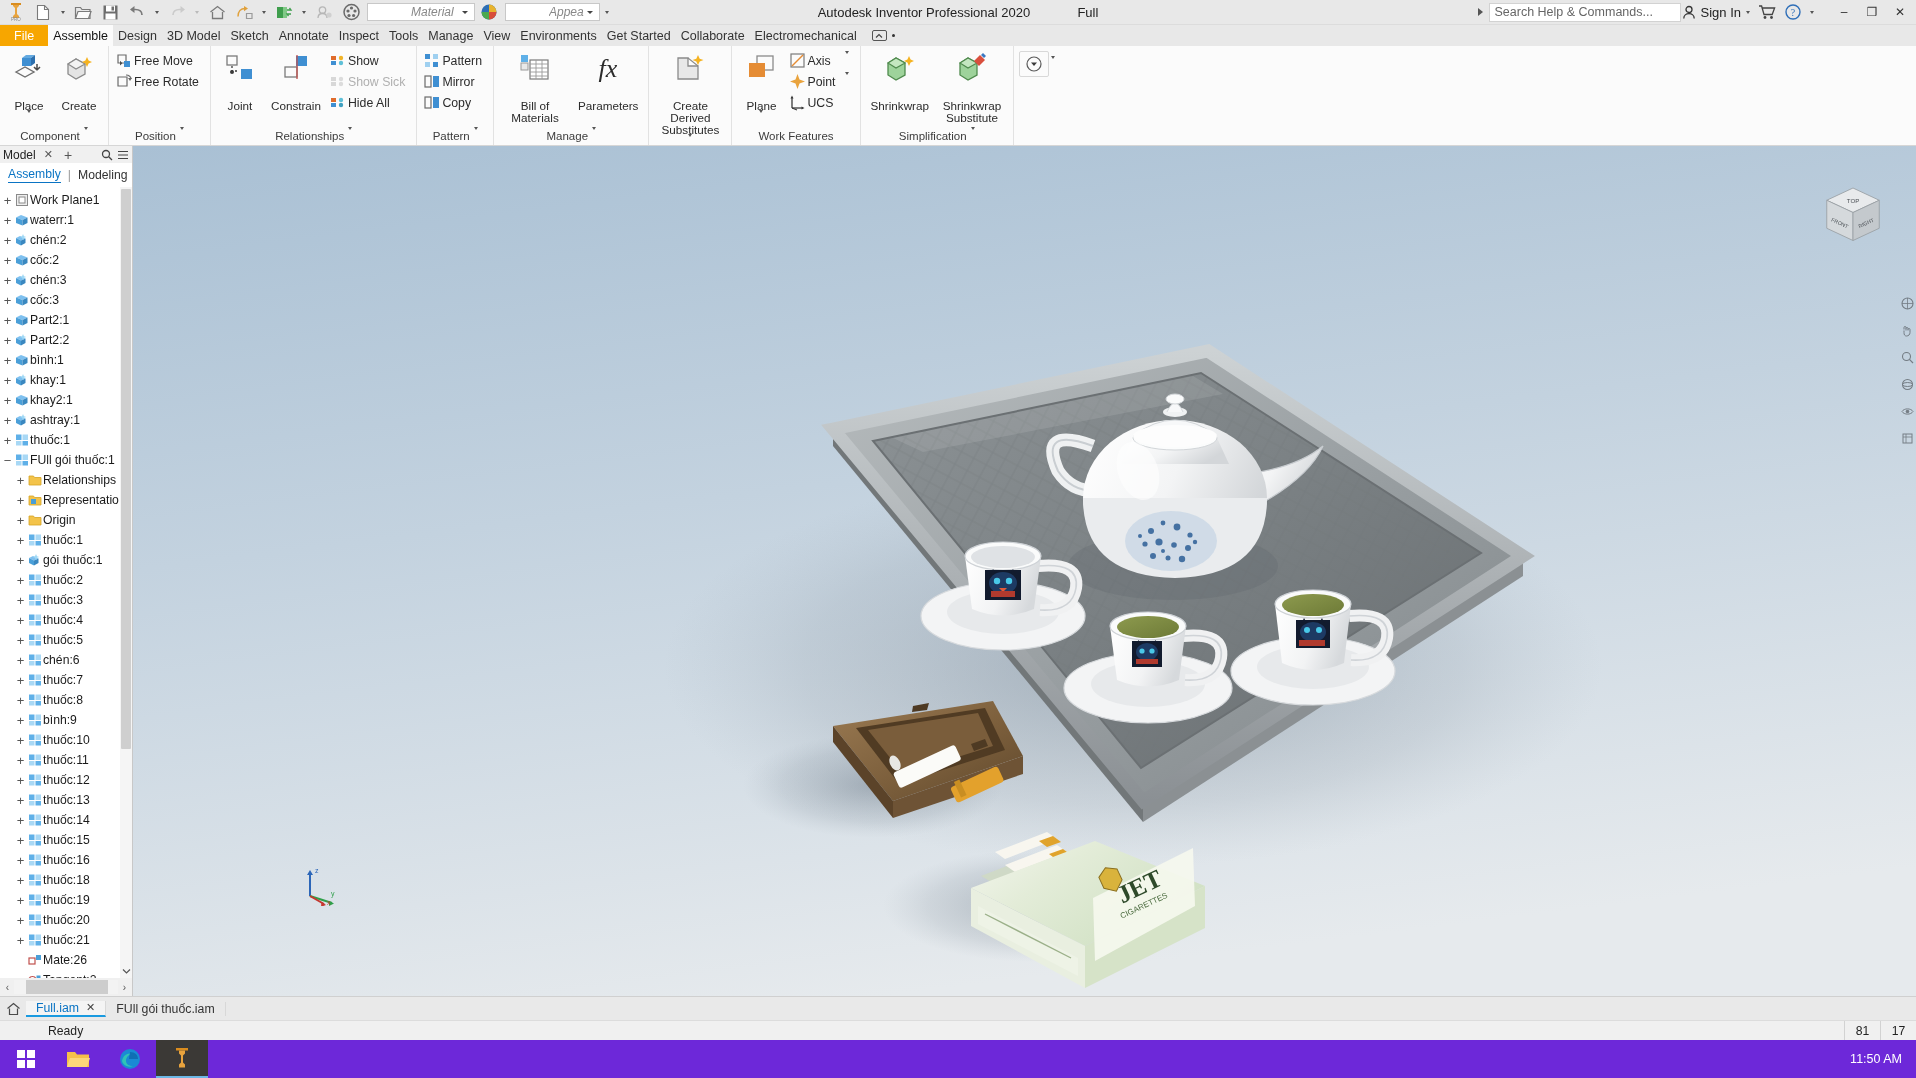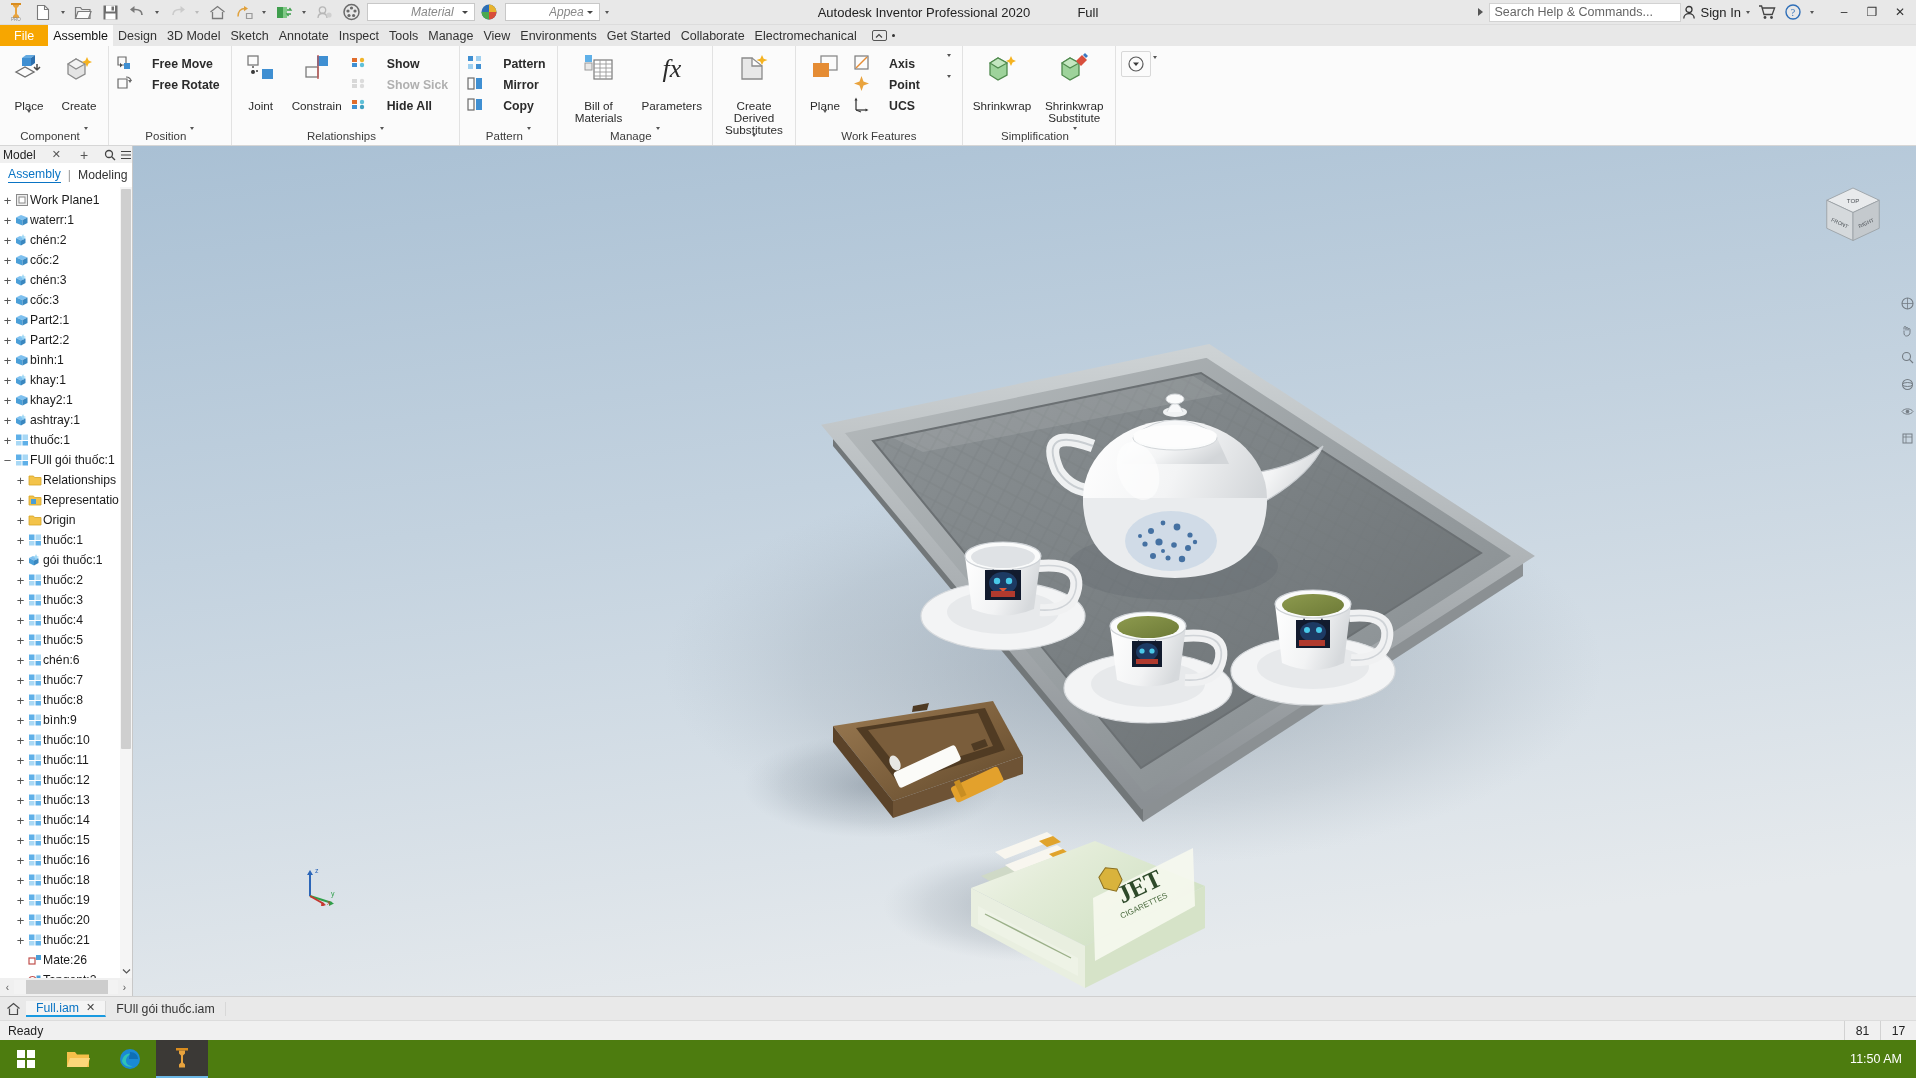--- a/index.html
+++ b/index.html
@@ -68,31 +68,31 @@
   }
   .big-btn {
     width:auto; min-width:48px; display:flex; flex-direction:column; align-items:center;
     padding:2px 5px 0 5px; cursor:default;
   }
   .big-btn .ico { height:34px; display:flex; align-items:center; justify-content:center; }
   .big-btn .lbl { font-size:11.7px; color:#2b2b2b; text-align:center; line-height:12px; margin-top:15px; white-space:nowrap; }
   .big-btn .lbl.two { white-space:normal; width:62px; }
   .dd-arrow { margin-top:1px; }
   .small-col { display:flex; flex-direction:column; padding-top:1px; }
-  .small-btn { height:21px; display:flex; align-items:flex-end; gap:19px; padding:0 6px 0 2px; font-size:12.3px; color:#2b2b2b; white-space:nowrap;font-weight:bold; }
+  .small-btn { height:21px; display:flex; align-items:center; gap:1px; padding:0 6px 0 2px; font-size:12.3px; color:#2b2b2b; white-space:nowrap; }
   .small-btn.disabled { color:#b0b0b0; }
   .small-btn .sico { width:17px; height:17px; display:flex; align-items:center; justify-content:center; }
   .small-btn .sarrow { margin-left:auto; padding-left:8px; }
 
   
   .main { flex:1; display:flex; position:relative; overflow:hidden; }
 
   
   .browser { width:133px; background:#f0f0f0; display:flex; flex-direction:column; border-right:1px solid #c8c8c8; }
-  .browser-head { height:17px; display:flex; align-items:center; padding:0 3px; font-size:12px; background:#f0f0f0; gap:16px; }
+  .browser-head { height:17px; display:flex; align-items:center; padding:0 3px; font-size:12px; background:#f0f0f0; gap:8px; }
   .bh-title { color:#222; }
   .bh-x { font-size:11px; color:#555; }
   .bh-plus { font-size:14px; color:#555; margin-left:3px; }
   .bh-right { margin-left:auto; display:flex; gap:4px; align-items:center; }
   .browser-sub { height:24px; display:flex; align-items:center; gap:7px; padding:0 8px; font-size:12.2px; background:#fff; }
   .bsub-a { color:#0a74c4; border-bottom:1px solid #0a74c4; padding-bottom:1px; }
   .bsub-div { color:#999; }
   .bsub-b { color:#333; }
   .tree { flex:1; background:#fff; overflow:hidden; position:relative; padding-top:3px; font-size:12.2px; }
   .trow { height:20px; display:flex; align-items:center; white-space:nowrap; padding-right:4px; }
@@ -125,26 +125,26 @@
 
   
   .doctabs { height:24px; background:#e9e9e9; display:flex; align-items:stretch; border-top:1px solid #d0d0d0; flex:0 0 24px; font-size:12.3px; }
   .dt-home { width:26px; display:flex; align-items:center; justify-content:center; }
   .dt { display:flex; align-items:center; gap:7px; padding:0 10px; color:#333; border-right:1px solid #d8d8d8; }
   .dt.active { background:#f4f4f4; color:#0a74c4; border-bottom:2px solid #1a9ae0; }
   .dt .dtx { font-size:11px; color:#444; }
 
   
   .statusbar { height:20px; background:#f0f0f0; display:flex; align-items:center; font-size:12.2px; color:#222; border-top:1px solid #dcdcdc; flex:0 0 20px; }
-  .sb-text { padding-left:8px; }
+  .sb-text { padding-left:8px;margin-left:40px; }
   .sb-right { margin-left:auto; display:flex; height:100%; }
   .sb-cell { width:36px; display:flex; align-items:center; justify-content:center; border-left:1px solid #d2d2d2; }
 
   
-  .taskbar { height:38px; background:#4d7c0f; display:flex; align-items:center; flex:0 0 38px; }
+  .taskbar { height:38px; background:#6d28d9; display:flex; align-items:center; flex:0 0 38px; }
   .tb-item { width:52px; height:38px; display:flex; align-items:center; justify-content:center; }
   .tb-item.active { background:#3b3936; border-bottom:2px solid #6cb8e6; }
   .tb-clock { margin-left:auto; color:#fff; font-size:12.5px; padding-right:14px; }
 </style>
 </head>
 <body>
 
 <div class="app">
 
   <div class="titlebar">

